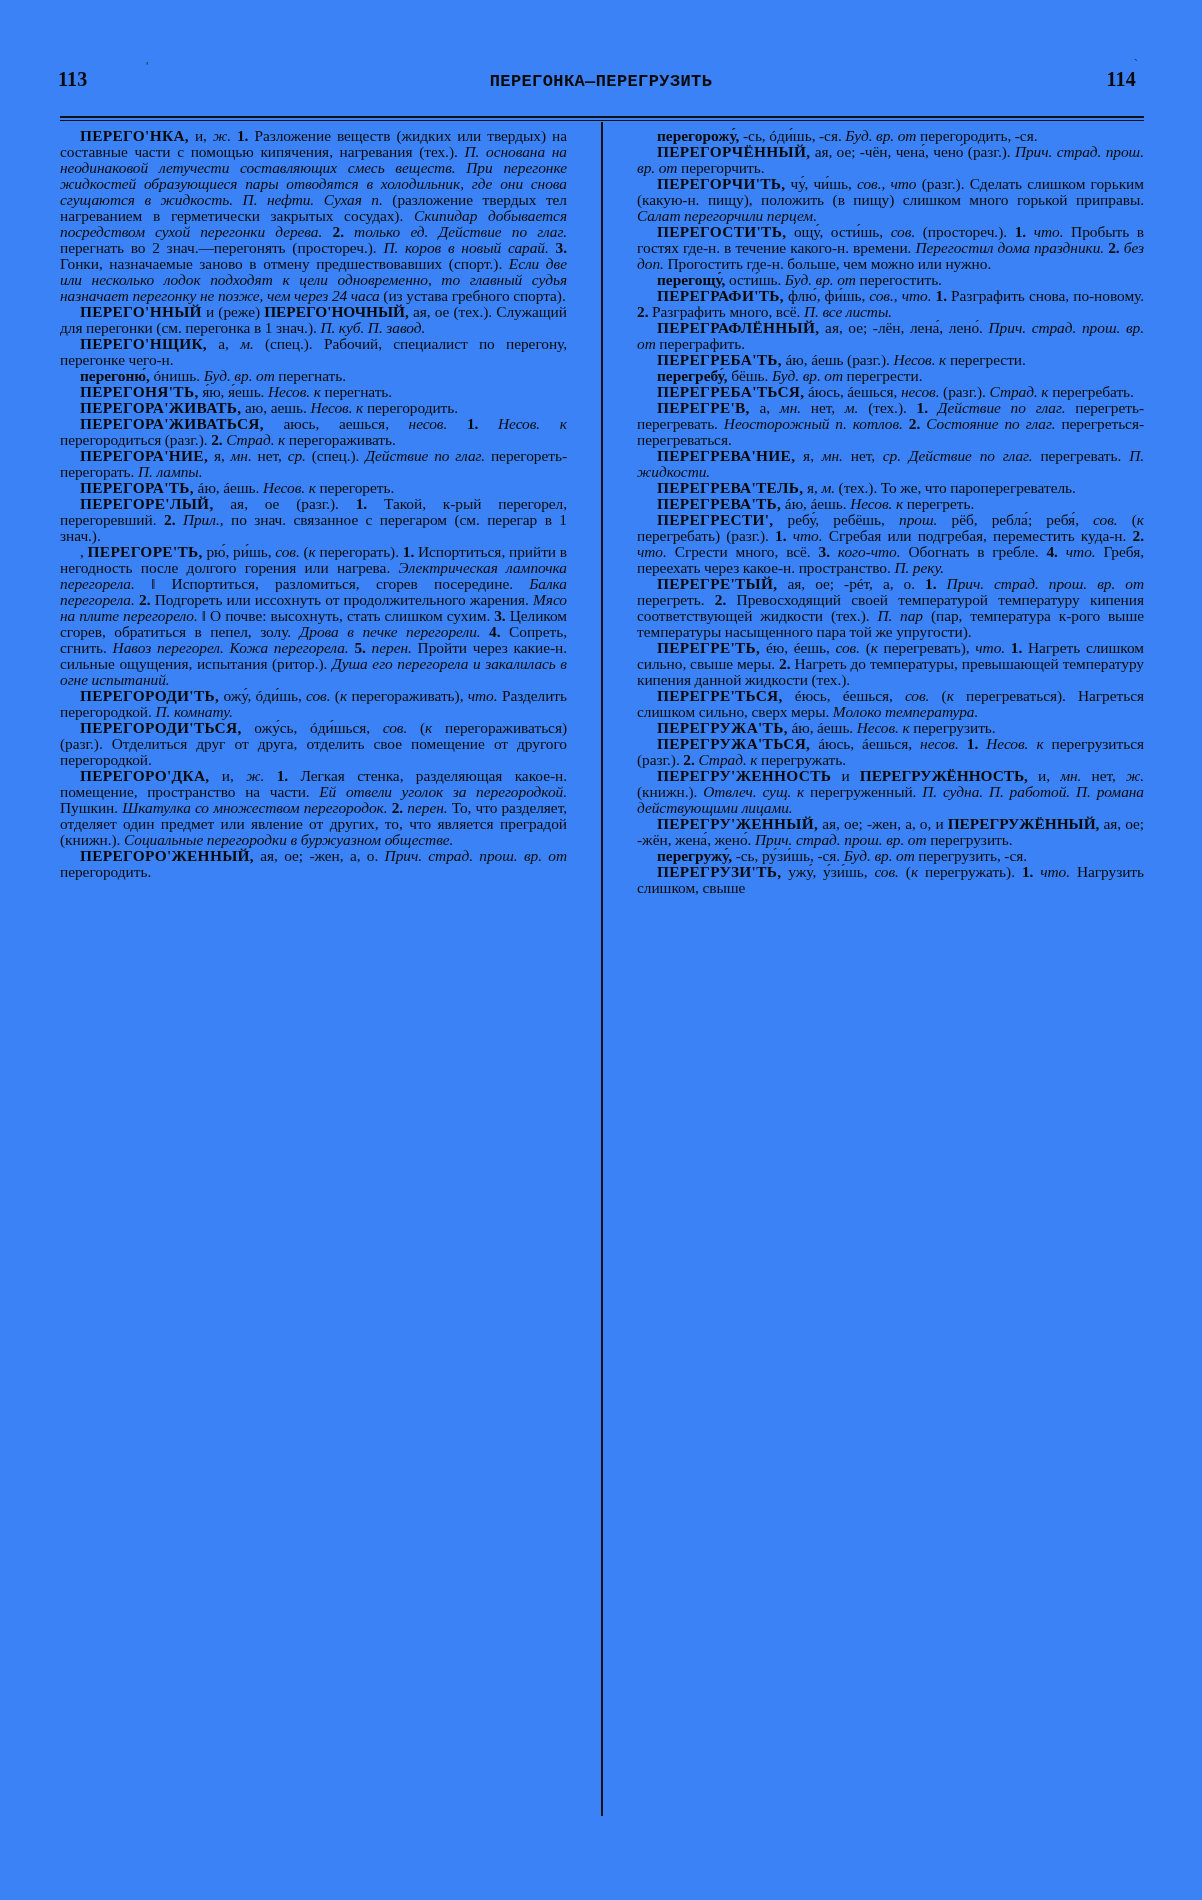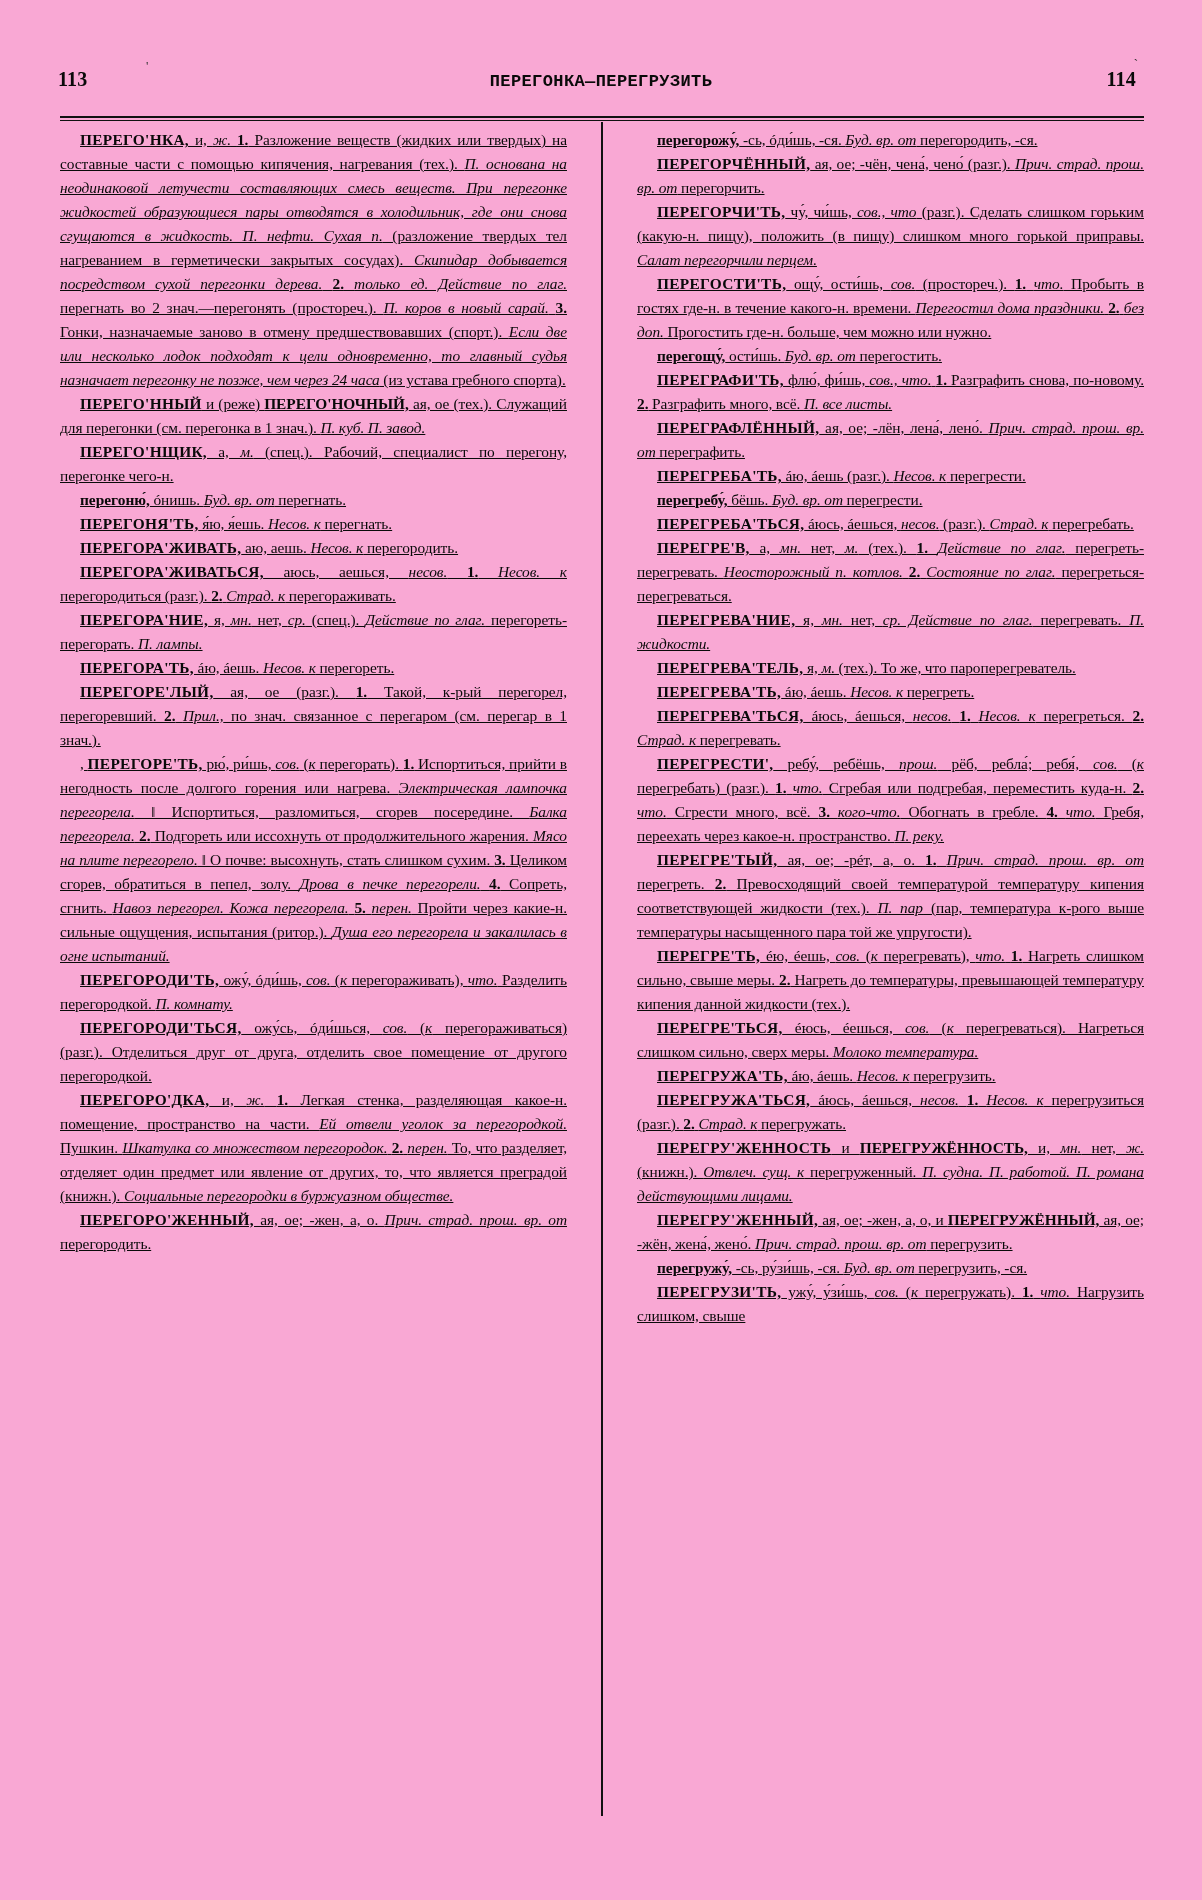--- a/index.html
+++ b/index.html
@@ -15,21 +15,21 @@
     color: #0a0a0a;
     position: relative;
     overflow: hidden;
   }
   .page {
     position: relative;
     width: 1202px;
     height: 1900px;
     box-sizing: border-box;
     padding: 0;
-    background: #f9a8d4;
+    background: #3b82f6;
   }
 
   
   .running-head {
     position: absolute;
     top: 68px;
     left: 58px;
     right: 58px;
     height: 26px;
   }
@@ -78,27 +78,26 @@
     top: 128px;
     left: 60px;
     width: 1084px;
     height: 1730px;
     display: flex;
     gap: 0;
   }
   .col {
     width: 507px;
     font-size: 15.4px;
-    line-height: 24px;
+    line-height: 16px;
     text-align: justify;
     text-justify: inter-word;
     hyphens: manual;
     letter-spacing: -0.05px;
     word-spacing: -0.2px;
-    text-decoration: underline;
   }
   .col-gutter {
     width: 70px;
     position: relative;
     flex: 0 0 70px;
   }
   .col-gutter::after {
     content: "";
     position: absolute;
     left: 34px;
@@ -162,21 +161,20 @@
         <p class="entry"><span class="hw" style="letter-spacing: 0px;">перегощу́,</span><span> ости́шь. <i>Буд. вр. от</i> перегостить.</span></p>
         <p class="entry"><span class="hw">ПЕРЕГРАФИ'ТЬ,</span><span> флю́, фи́шь, <i>сов., что.</i> <b>1.</b> Разграфить снова, по-новому. <b>2.</b> Разграфить много, всё. <i>П. все листы.</i></span></p>
         <p class="entry"><span class="hw">ПЕРЕГРАФЛЁННЫЙ,</span><span> ая, ое; -лён, лена́, лено́. <i>Прич. страд. прош. вр. от</i> переграфить.</span></p>
         <p class="entry"><span class="hw">ПЕРЕГРЕБА'ТЬ,</span><span> áю, áешь (разг.). <i>Несов. к</i> перегрести.</span></p>
         <p class="entry"><span class="hw" style="letter-spacing: 0px;">перегребу́,</span><span> бёшь. <i>Буд. вр. от</i> перегрести.</span></p>
         <p class="entry"><span class="hw">ПЕРЕГРЕБА'ТЬСЯ,</span><span> áюсь, áешься, <i>несов.</i> (разг.). <i>Страд. к</i> перегребать.</span></p>
         <p class="entry"><span class="hw">ПЕРЕГРЕ'В,</span><span> а, <i>мн.</i> нет, <i>м.</i> (тех.). <b>1.</b> <i>Действие по глаг.</i> перегреть-перегревать. <i>Неосторожный п. котлов.</i> <b>2.</b> <i>Состояние по глаг.</i> перегреться-перегреваться.</span></p>
         <p class="entry"><span class="hw">ПЕРЕГРЕВА'НИЕ,</span><span> я, <i>мн.</i> нет, <i>ср. Действие по глаг.</i> перегревать. <i>П. жидкости.</i></span></p>
         <p class="entry"><span class="hw">ПЕРЕГРЕВА'ТЕЛЬ,</span><span> я, <i>м.</i> (тех.). То же, что пароперегреватель.</span></p>
         <p class="entry"><span class="hw">ПЕРЕГРЕВА'ТЬ,</span><span> áю, áешь. <i>Несов. к</i> перегреть.</span></p>
-        <p class="entry"><span class="hw">ПЕРЕГРЕВА'ТЬСЯ,</span><span> áюсь, áешься, <i>несов.</i> <b>1.</b> <i>Несов. к</i> перегреться. <b>2.</b> <i>Страд. к</i> перегревать.</span></p>
         <p class="entry"><span class="hw">ПЕРЕГРЕСТИ',</span><span> ребу́, ребёшь, <i>прош.</i> рёб, ребла́; ребя́, <i>сов.</i> (<i>к</i> перегребать) (разг.). <b>1.</b> <i>что.</i> Сгребая или подгребая, переместить куда-н. <b>2.</b> <i>что.</i> Сгрести много, всё. <b>3.</b> <i>кого-что.</i> Обогнать в гребле. <b>4.</b> <i>что.</i> Гребя, переехать через какое-н. пространство. <i>П. реку.</i></span></p>
         <p class="entry"><span class="hw">ПЕРЕГРЕ'ТЫЙ,</span><span> ая, ое; -рéт, а, о. <b>1.</b> <i>Прич. страд. прош. вр. от</i> перегреть. <b>2.</b> Превосходящий своей температурой температуру кипения соответствующей жидкости (тех.). <i>П. пар</i> (пар, температура к-рого выше температуры насыщенного пара той же упругости).</span></p>
         <p class="entry"><span class="hw">ПЕРЕГРЕ'ТЬ,</span><span> éю, éешь, <i>сов.</i> (<i>к</i> перегревать), <i>что.</i> <b>1.</b> Нагреть слишком сильно, свыше меры. <b>2.</b> Нагреть до температуры, превышающей температуру кипения данной жидкости (тех.).</span></p>
         <p class="entry"><span class="hw">ПЕРЕГРЕ'ТЬСЯ,</span><span> éюсь, éешься, <i>сов.</i> (<i>к</i> перегреваться). Нагреться слишком сильно, сверх меры. <i>Молоко температура.</i></span></p>
         <p class="entry"><span class="hw">ПЕРЕГРУЖА'ТЬ,</span><span> áю, áешь. <i>Несов. к</i> перегрузить.</span></p>
         <p class="entry"><span class="hw">ПЕРЕГРУЖА'ТЬСЯ,</span><span> áюсь, áешься, <i>несов.</i> <b>1.</b> <i>Несов. к</i> перегрузиться (разг.). <b>2.</b> <i>Страд. к</i> перегружать.</span></p>
         <p class="entry"><span class="hw">ПЕРЕГРУ'ЖЕННОСТЬ</span><span> и <b>ПЕРЕГРУЖЁННОСТЬ,</b> и, <i>мн.</i> нет, <i>ж.</i> (книжн.). <i>Отвлеч. сущ. к</i> перегруженный. <i>П. судна. П. работой. П. романа действующими лицами.</i></span></p>
         <p class="entry"><span class="hw">ПЕРЕГРУ'ЖЕННЫЙ,</span><span> ая, ое; -жен, а, о, и <b>ПЕРЕГРУЖЁННЫЙ,</b> ая, ое; -жён, жена́, жено́. <i>Прич. страд. прош. вр. от</i> перегрузить.</span></p>
         <p class="entry"><span class="hw" style="letter-spacing: 0px; margin-top: 46px;">перегружу́,</span><span> -сь, ру́зи́шь, -ся. <i>Буд. вр. от</i> перегрузить, -ся.</span></p>
         <p class="entry"><span class="hw">ПЕРЕГРУЗИ'ТЬ,</span><span> ужу́, у́зи́шь, <i>сов.</i> (<i>к</i> перегружать). <b>1.</b> <i>что.</i> Нагрузить слишком, свыше</span></p>

